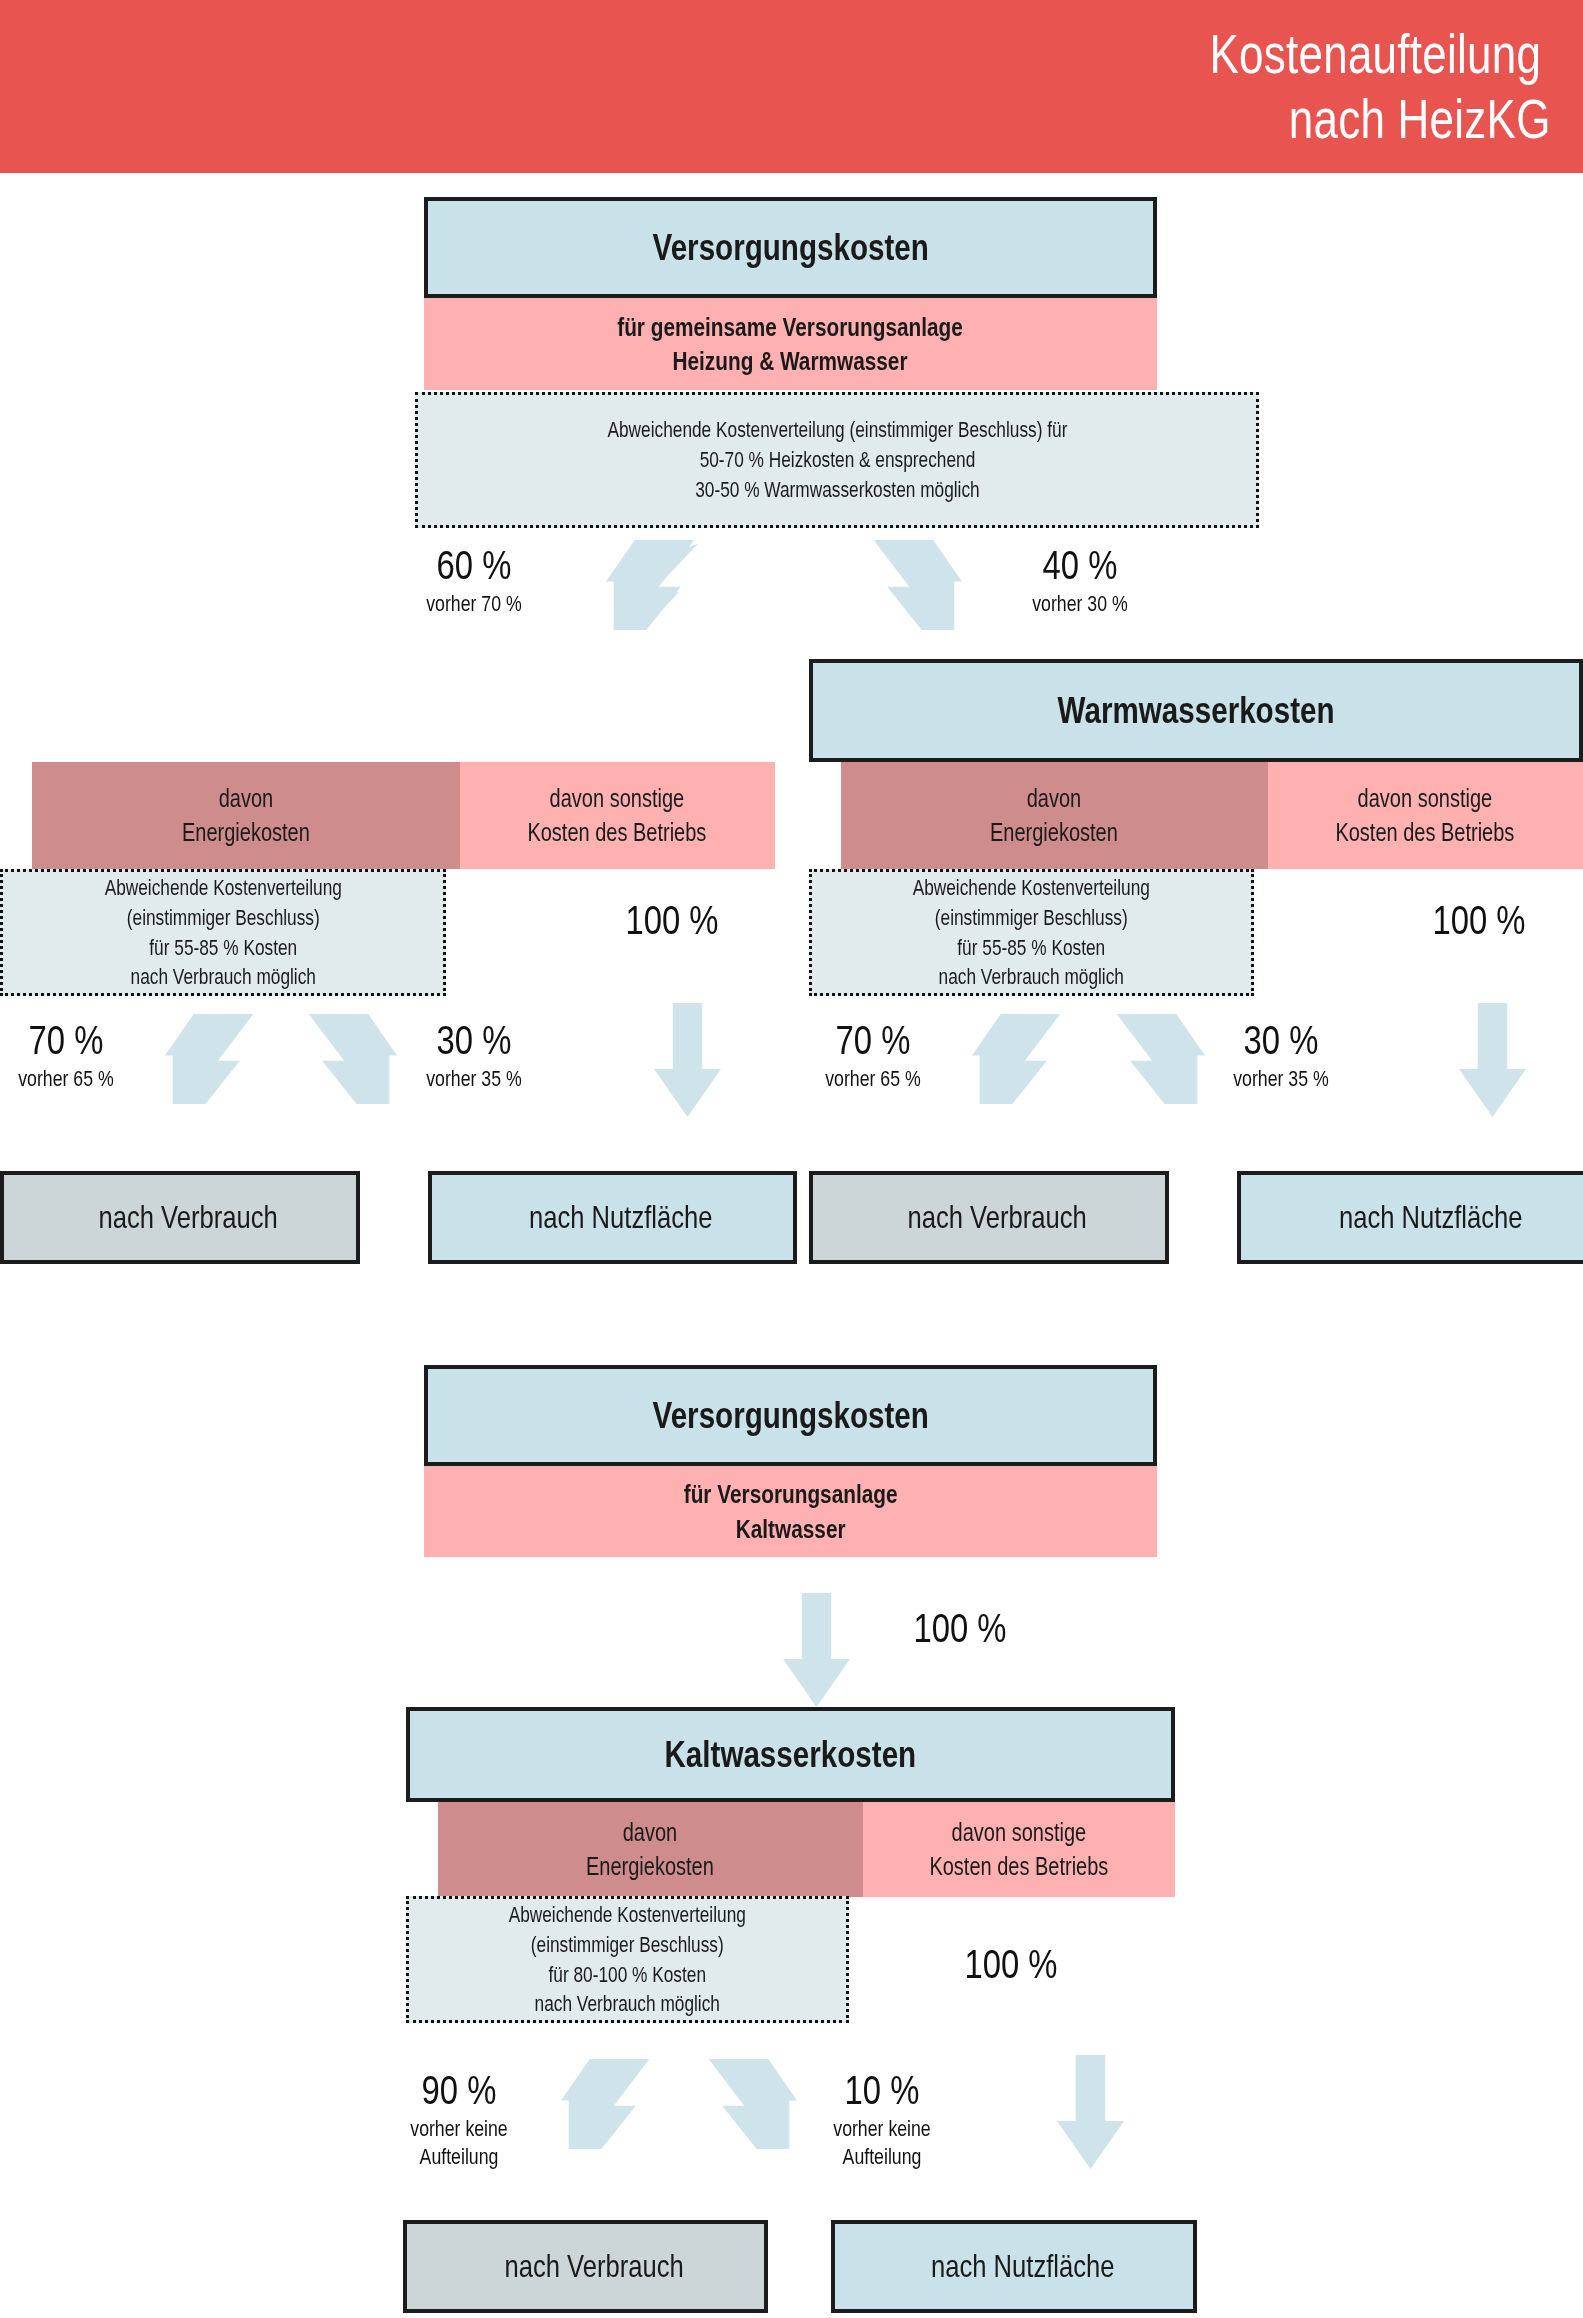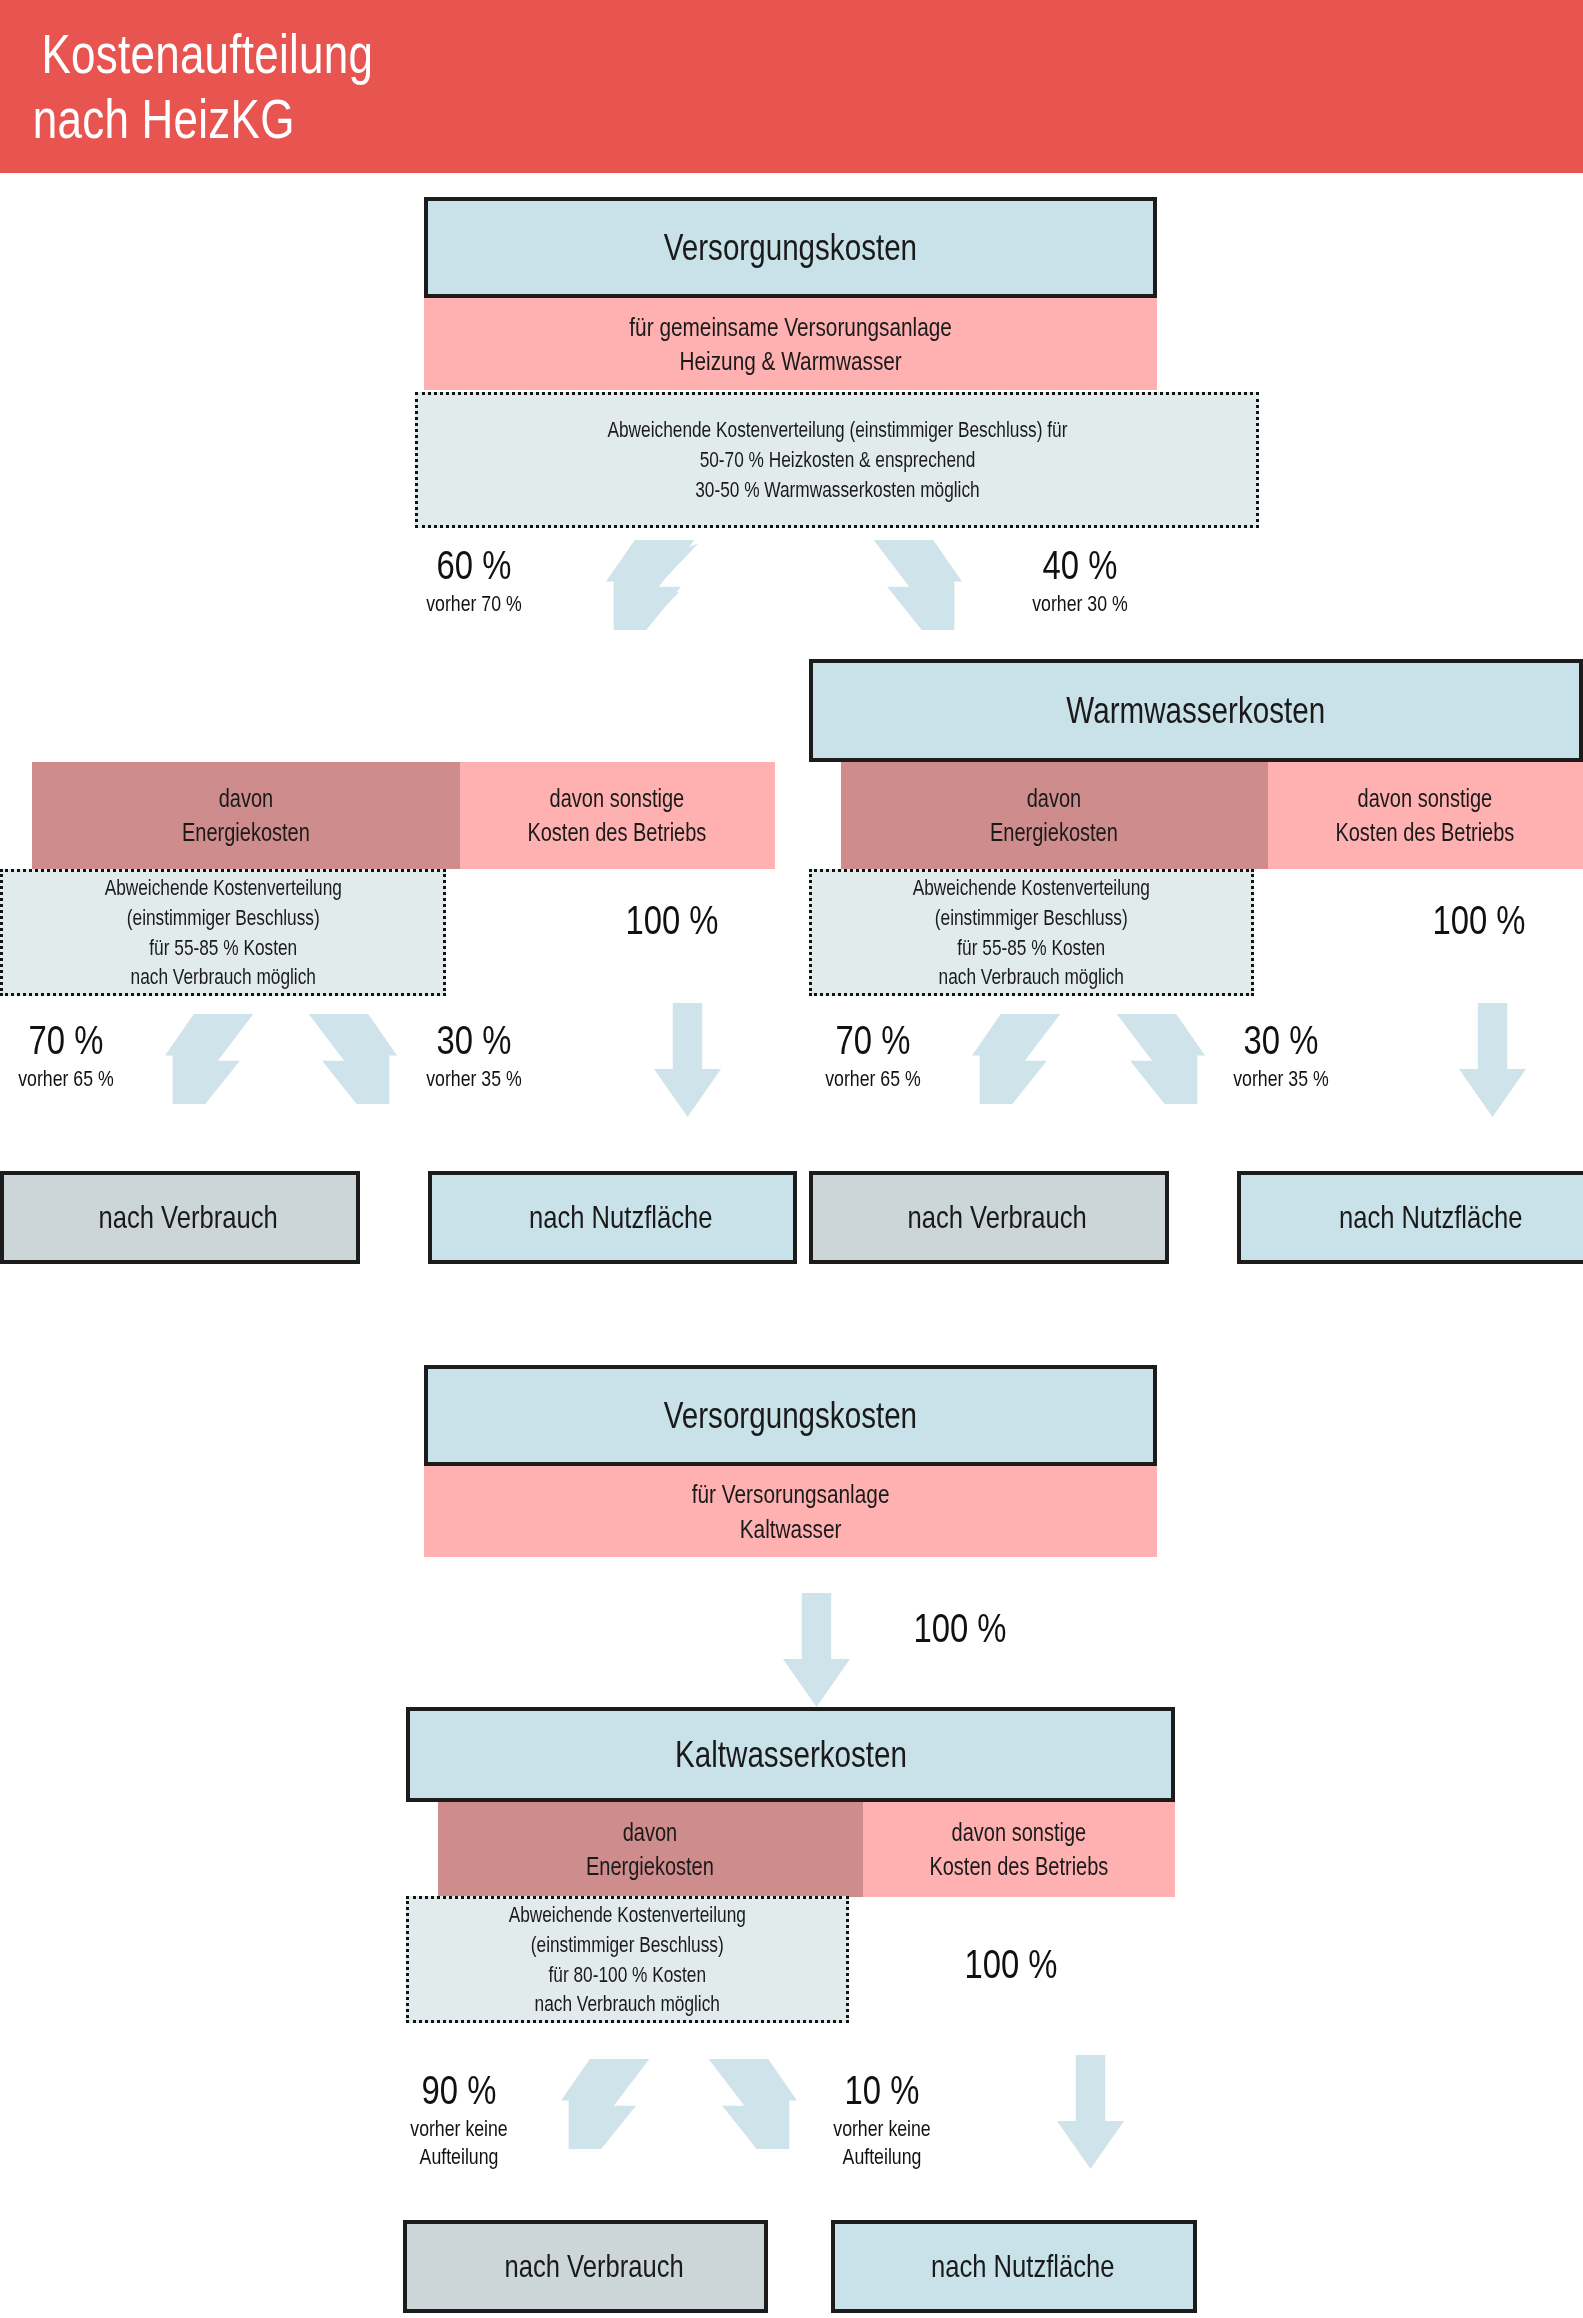--- a/index.html
+++ b/index.html
@@ -21,38 +21,39 @@
 
   
   .header-band {
     position: absolute;
     left: 0; top: 0;
     width: 1583px;
     height: 173px;
     background: #e85450;
     display: flex;
     flex-direction: column;
-    align-items: flex-start;
+    align-items: flex-end;
     justify-content: center;
   }
   .header-line {
     color: #ffffff;
     font-size: 55px;
     line-height: 1.18;
     font-weight: 400;
     letter-spacing: 0.3px;
     text-align: center;
     transform: scaleX(0.80);
     transform-origin: center center;
     white-space: nowrap;
   }
 
   
   .node {
     position: absolute;
+    font-weight: bold;
   }
   .node-head {
     background: #c9e2e9;
     border: 4.2px solid #1c1c1c;
     display: flex;
     align-items: center;
     justify-content: center;
     text-align: center;
   }
   .node-head .ttl {

